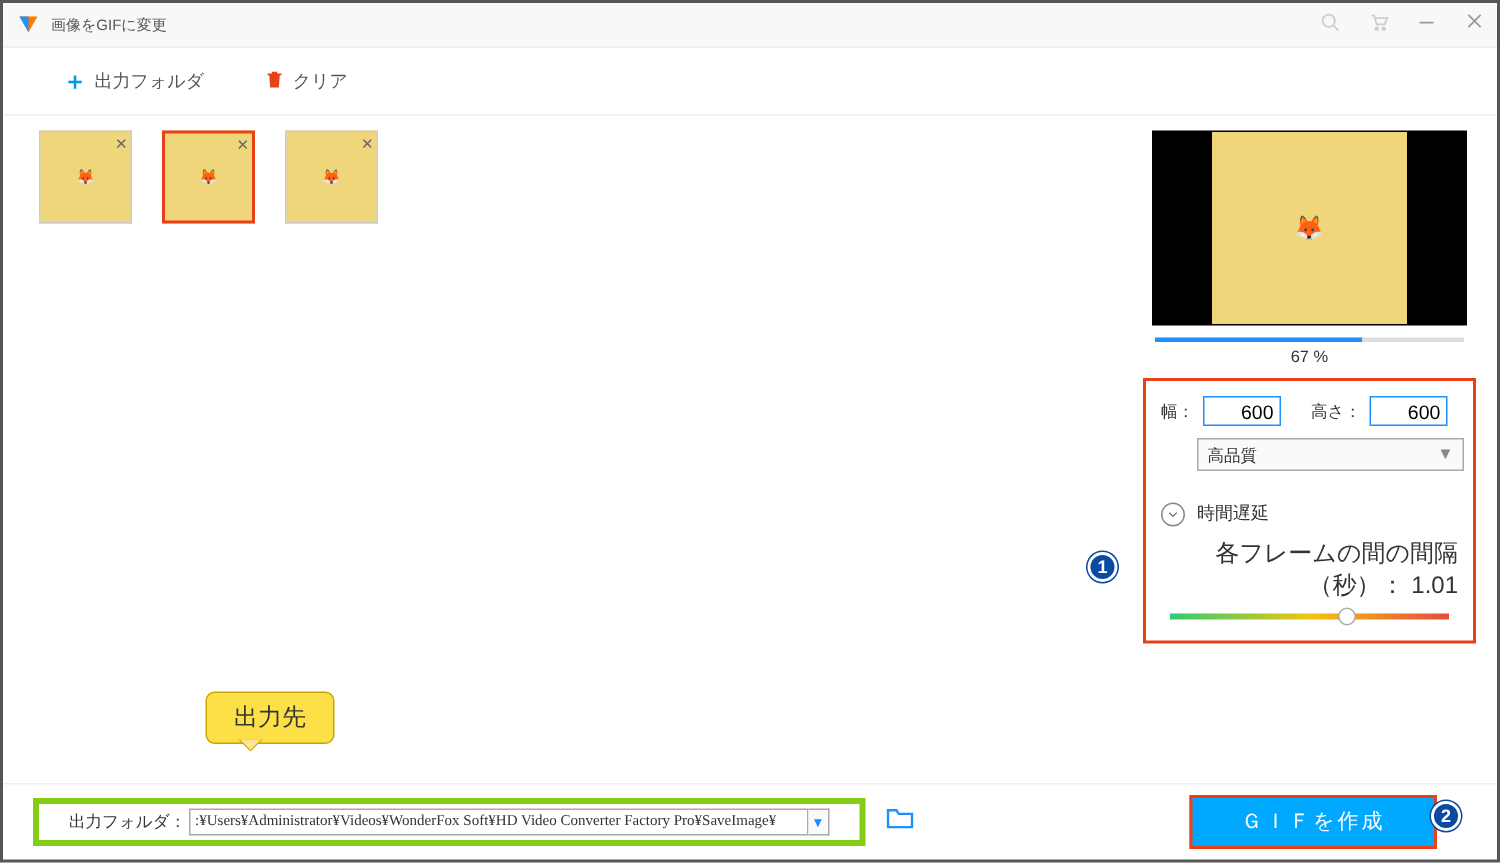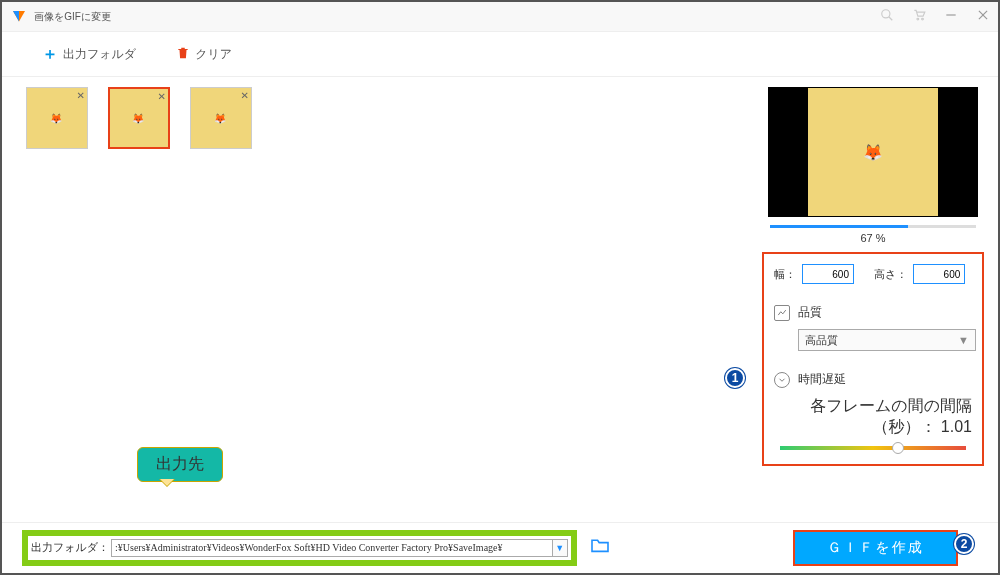--- a/index.html
+++ b/index.html
@@ -22,53 +22,53 @@
 
 .main { display: flex; height: 445px; }
 .left-panel { flex: 1; position: relative; padding: 10px 24px; }
 .thumbs { display: flex; gap: 20px; }
 .thumb { width: 62px; height: 62px; background: #f0d67a; border: 1px solid #ccc; position: relative; display: flex; align-items: center; justify-content: center; }
 .thumb.selected { border: 2px solid #e84118; }
 .thumb .x { position: absolute; top: 2px; right: 2px; color: #666; font-size: 10px; cursor: pointer; }
 .thumb .fox { font-size: 10px; }
 
 
-.callout { position: absolute; left: 135px; top: 370px; background: #14b8a6; border: 1px solid #c9a500; border-radius: 6px; padding: 6px 18px; font-size: 16px; color: #333; }
+.callout { position: absolute; left: 135px; top: 384px; background: #fde047; border: 1px solid #c9a500; border-radius: 6px; padding: 6px 18px; font-size: 16px; color: #333; }
 .callout::after { content: ""; position: absolute; bottom: -12px; left: 22px; border: 7px solid transparent; border-top-color: #fde396; }
 .callout::before { content: ""; position: absolute; bottom: -14px; left: 21px; border: 8px solid transparent; border-top-color: #c9a500; }
 
 
 .right-panel { width: 250px; padding: 10px 14px 0 14px; }
 .preview-box { width: 210px; height: 130px; background: #000; margin: 0 auto; display: flex; align-items: center; justify-content: center; }
 .preview-inner { width: 130px; height: 128px; background: #f0d67a; display: flex; align-items: center; justify-content: center; }
 .preview-inner .fox { font-size: 16px; }
 .progress-wrap { margin: 8px 8px 0 8px; }
 .progress-bar { height: 3px; background: #ddd; position: relative; }
 .progress-fill { height: 100%; background: #1e90ff; width: 67%; }
 .progress-text { text-align: center; font-size: 11px; color: #333; margin-top: 4px; }
 
 .settings { border: 2px solid #e84118; margin-top: 8px; padding: 10px 10px 14px 10px; position: relative; }
 .dim-row { display: flex; align-items: center; gap: 6px; font-size: 11px; color: #333; }
-.dim-row input { width: 52px; height: 20px; border: 1px solid #1e90ff; text-align: right; padding-right: 4px; font-size: 10px; }
+.dim-row input { width: 52px; height: 20px; border: 1px solid #1e90ff; text-align: right; padding-right: 4px; font-size: 13px; }
 .section-row { display: flex; align-items: center; gap: 8px; margin-top: 20px; font-size: 12px; color: #333; }
 .section-row .ico { width: 16px; height: 16px; border: 1px solid #888; border-radius: 2px; display: flex; align-items: center; justify-content: center; font-size: 10px; color: #555; }
 .section-row .ico.circle { border-radius: 50%; }
 .quality-select { width: 178px; height: 22px; border: 1px solid #aaa; background: #fafafa; margin-top: 8px; margin-left: 24px; display: flex; align-items: center; padding: 0 6px; font-size: 11px; color: #333; cursor: pointer; justify-content: space-between; }
 .quality-select .chev { color: #888; }
 .delay-text { margin-top: 8px; margin-left: 8px; font-size: 16px; color: #333; text-align: right; }
 .delay-track { margin: 8px 6px 0 6px; height: 4px; background: linear-gradient(to right, #2ecc71, #f1c40f, #e74c3c); position: relative; }
 .delay-thumb { position: absolute; top: -4px; left: 60%; width: 12px; height: 12px; border-radius: 50%; background: #fff; border: 1px solid #aaa; }
 
 .badge { position: absolute; width: 20px; height: 20px; border-radius: 50%; background: #0b4aa2; color: #fff; font-weight: bold; font-size: 12px; display: flex; align-items: center; justify-content: center; border: 2px solid #fff; box-shadow: 0 0 0 1px #0b4aa2; }
 .badge1 { top: 366px; left: 723px; }
 .badge2 { top: 532px; left: 952px; }
 
 
 .bottombar { height: 50px; border-top: 1px solid #eee; display: flex; align-items: center; padding: 0 20px; gap: 10px; }
-.out-row { display: flex; align-items: center; border: 6px solid #84cc16; padding: 3px 3px; flex: 0 0 auto; width: 555px; }
+.out-row { display: flex; align-items: center; border: 4px solid #84cc16; padding: 3px 20px; flex: 0 0 auto; width: 555px; }
 .out-label { font-size: 11px; color: #333; white-space: nowrap; margin-right: 2px; }
 .out-input { width: 460px; height: 18px; border: 1px solid #aaa; font-size: 10px; padding: 0 3px; color: #333; font-family: Liberation Serif, serif; }
 .out-drop { width: 16px; height: 18px; border: 1px solid #aaa; border-left: none; display: flex; align-items: center; justify-content: center; color: #1e90ff; font-size: 9px; cursor: pointer; background: #fafafa; }
 .folder-ico { color: #1e90ff; font-size: 18px; cursor: pointer; margin-left: 3px; }
 .create-btn { margin-left: auto; width: 165px; height: 36px; background: #00a8ff; color: #fff; border: 2px solid #e84118; display: flex; align-items: center; justify-content: center; font-size: 14px; letter-spacing: 2px; cursor: pointer; margin-right: 20px; }
 
 </style>
 </head>
 <body>
 
@@ -160,28 +160,20 @@
 
     <div class="settings">
       <div class="dim-row">
         <span>幅：</span>
         <input value="600" style="">
         <span style="width:8px"></span>
         <span>高さ：</span>
         <input value="600" style="">
       </div>
 
-      <div class="section-row">
-        <span class="ico">
-          <svg width="10" height="10" viewBox="0 0 24 24" fill="none" stroke="#666" stroke-width="2">
-              <polyline points="3,17 9,9 14,14 21,5"></polyline>
-            </svg>
-        </span>
-        <span>品質</span>
-      </div>
       <div class="quality-select">
         <span>高品質</span>
         <span class="chev">▼</span>
       </div>
 
       <div class="section-row">
         <span class="ico circle">
           <svg width="10" height="10" viewBox="0 0 24 24" fill="none" stroke="#666" stroke-width="2">
               <polyline points="6,9 12,15 18,9"></polyline>
             </svg>

